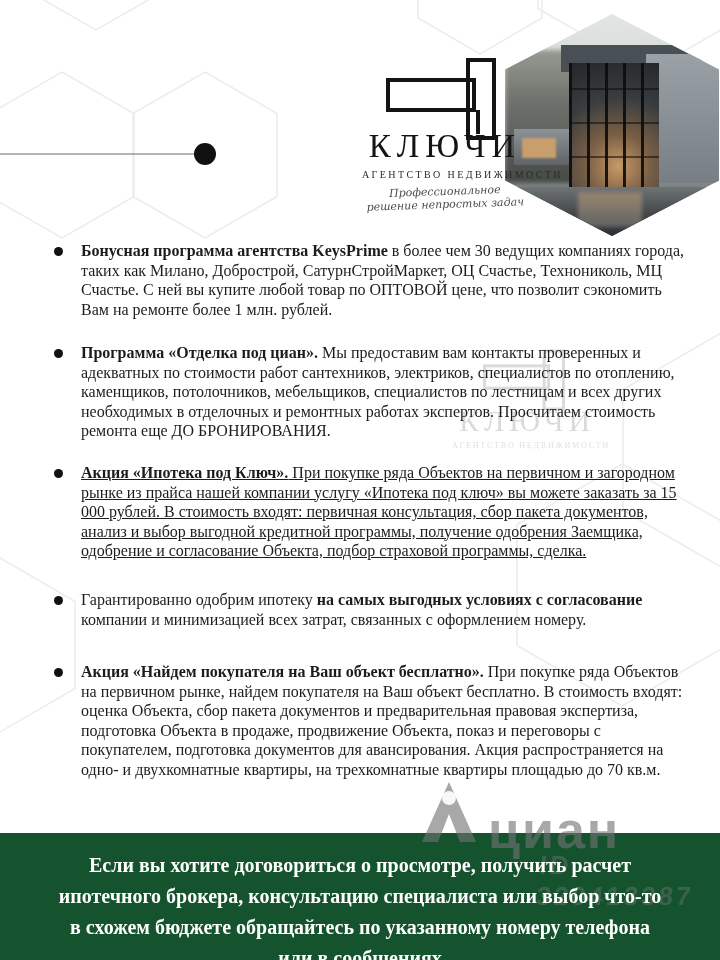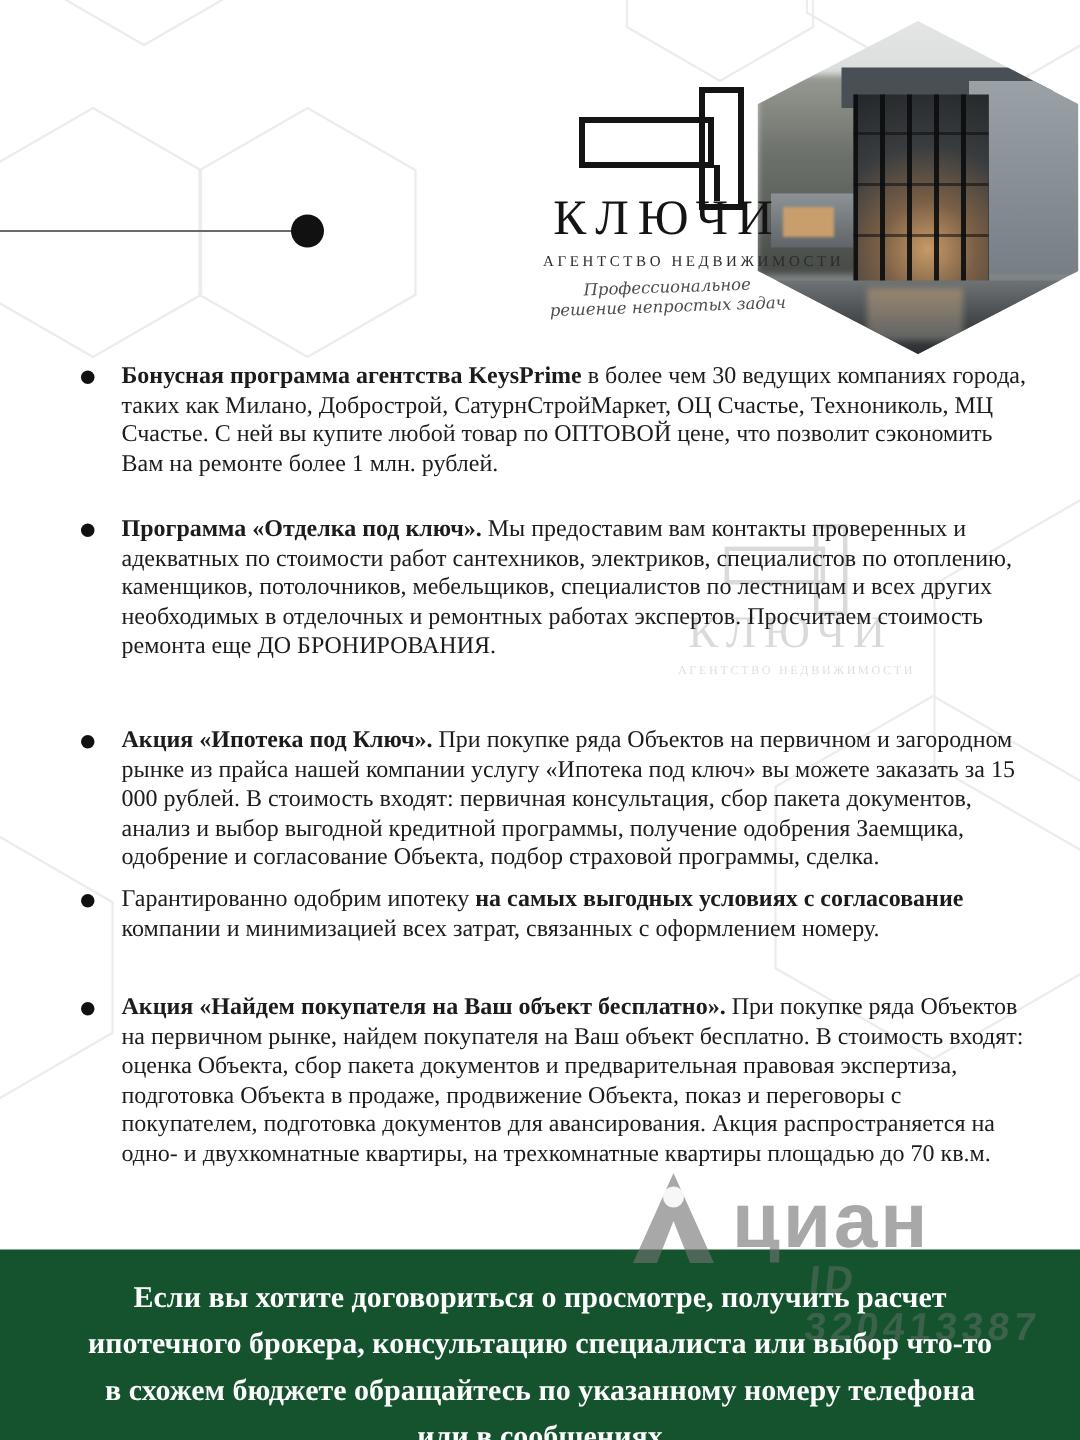--- a/index.html
+++ b/index.html
@@ -38,35 +38,35 @@
   
   .agency-watermark{position:absolute;left:452px;top:348px;width:150px;text-align:center;
              opacity:.16;z-index:1;pointer-events:none;}
   .agency-watermark .wm-name{font-size:30px;letter-spacing:5px;color:#222;margin-top:-12px;}
   .agency-watermark .wm-sub{font-size:8px;letter-spacing:1.8px;color:#333;margin-top:3px;white-space:nowrap;}
   
   .bullets{position:absolute;left:0;top:0;width:720px;height:874px;z-index:2;border-radius:20px;}
   .bullet{position:absolute;left:54px;width:630px;}
   .bullet:nth-child(1){top:241px;}
   .bullet:nth-child(2){top:343px;}
-  .bullet:nth-child(3){top:484px;}
+  .bullet:nth-child(3){top:463px;text-decoration:underline;}
   .bullet:nth-child(4){top:590px;}
   .bullet:nth-child(5){top:662px;}
   .bullet .dot{position:absolute;left:0;top:6px;width:9px;height:9px;border-radius:50%;background:#111;}
   .bullet p{margin:0 0 0 27px;width:604px;font-size:16px;line-height:19.5px;color:#1c1c1c;}
   .bullet b{font-weight:700;}
   
   .footer{position:absolute;left:0;top:833px;width:720px;height:140px;background:#14532d;}
   .footer .lines{position:relative;z-index:3;padding-top:17px;text-align:center;
              font-weight:700;font-size:20px;line-height:31px;color:#ffffff;}
   
   .cian-watermark{position:absolute;left:420px;top:780px;z-index:2;pointer-events:none;}
   .cian-row{display:flex;align-items:flex-start;}
   .cian-label{font-family:"Liberation Sans",sans-serif;font-weight:700;font-size:52px;line-height:52px;
-             letter-spacing:2px;color:rgba(115,115,115,0.62);margin-left:10px;margin-top:8px;}
+             letter-spacing:2px;color:rgba(115,115,115,0.62);margin-left:10px;margin-top:24px;}
   .cian-id{font-family:"Liberation Sans",sans-serif;font-weight:700;font-size:26px;letter-spacing:3px;
              color:rgba(120,120,120,0.42);margin:-6px 0 0 118px;transform:skewX(-6deg);}
 </style>
 </head>
 <body>
 
 <div class="page">
 
   <svg class="hex-layer" width="720" height="960" viewBox="0 0 720 960">
     <g fill="none" stroke="#ececec" stroke-width="1.5">
@@ -119,21 +119,21 @@
     <div class="wm-sub">АГЕНТСТВО НЕДВИЖИМОСТИ</div>
   </div>
 
   <main class="bullets" id="bullet-list">
       <div class="bullet">
         <span class="dot"></span>
         <p><b>Бонусная программа агентства KeysPrime</b><span> в более чем 30 ведущих компаниях города, таких как Милано, Добрострой, СатурнСтройМаркет, ОЦ Счастье, Технониколь, МЦ Счастье. С ней вы купите любой товар по ОПТОВОЙ цене, что позволит сэкономить Вам на ремонте более 1 млн. рублей.</span></p>
       </div>
       <div class="bullet">
         <span class="dot"></span>
-        <p><b>Программа «Отделка под ключ».</b><span> Мы предоставим вам контакты проверенных и адекватных по стоимости работ сантехников, электриков, специалистов по отоплению, каменщиков, потолочников, мебельщиков, специалистов по лестницам и всех других необходимых в отделочных и ремонтных работах экспертов. Просчитаем стоимость ремонта еще ДО БРОНИРОВАНИЯ.</span></p>
+        <p><b>Программа «Отделка под циан».</b><span> Мы предоставим вам контакты проверенных и адекватных по стоимости работ сантехников, электриков, специалистов по отоплению, каменщиков, потолочников, мебельщиков, специалистов по лестницам и всех других необходимых в отделочных и ремонтных работах экспертов. Просчитаем стоимость ремонта еще ДО БРОНИРОВАНИЯ.</span></p>
       </div>
       <div class="bullet">
         <span class="dot"></span>
         <p><b>Акция «Ипотека под Ключ».</b><span> При покупке ряда Объектов на первичном и загородном рынке из прайса нашей компании услугу «Ипотека под ключ» вы можете заказать за 15 000 рублей. В стоимость входят: первичная консультация, сбор пакета документов, анализ и выбор выгодной кредитной программы, получение одобрения Заемщика, одобрение и согласование Объекта, подбор страховой программы, сделка.</span></p>
       </div>
       <div class="bullet">
         <span class="dot"></span>
         <p><span>Гарантированно одобрим ипотеку </span><b>на самых выгодных условиях с согласование</b><span> компании и минимизацией всех затрат, связанных с оформлением номеру.</span></p>
       </div>
       <div class="bullet">

